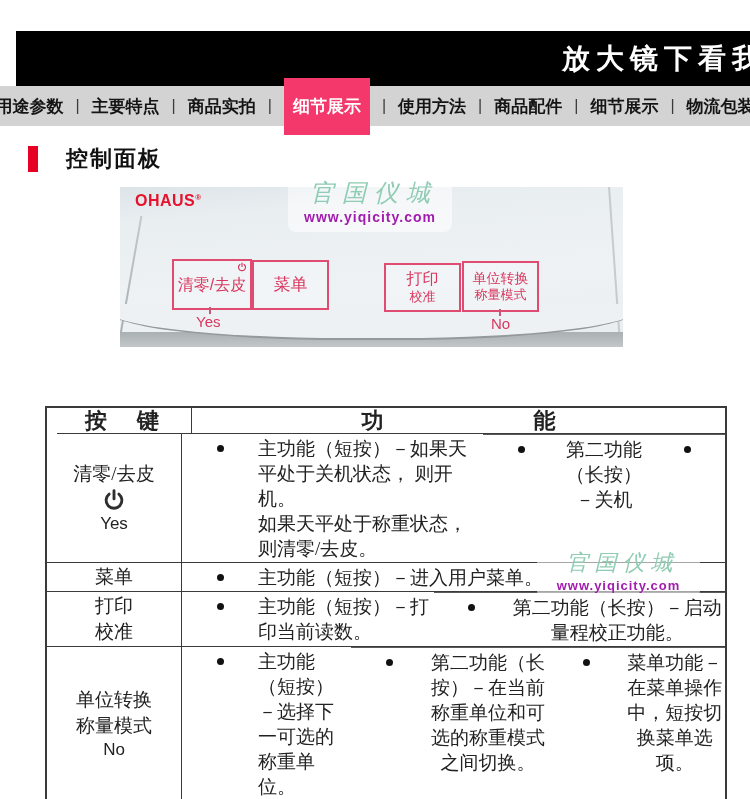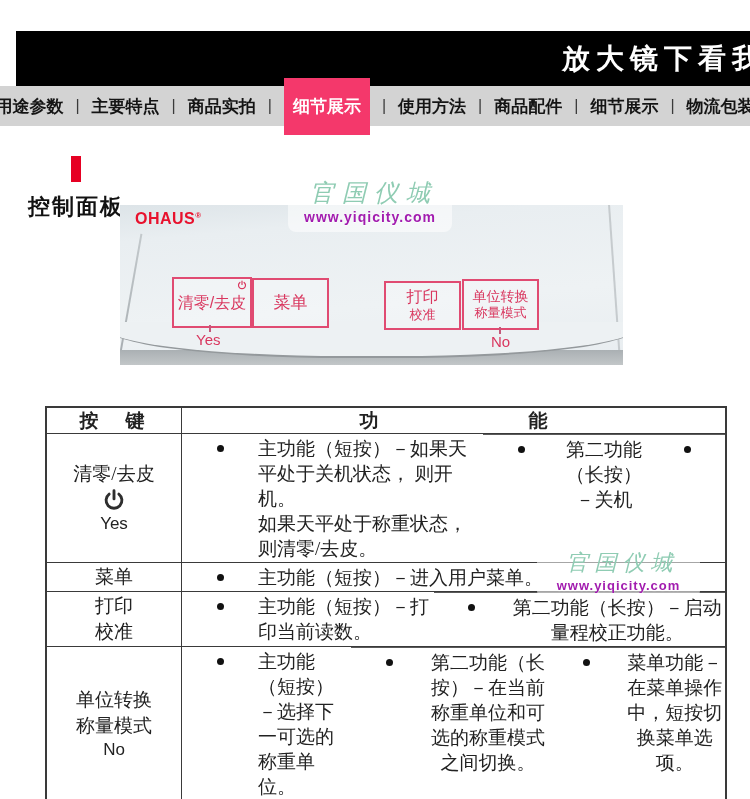--- a/index.html
+++ b/index.html
@@ -12,26 +12,26 @@
   .banner-title{color:#fff;font-size:28px;font-weight:bold;letter-spacing:6px;}
 
   
   .nav{position:absolute;left:0;top:86px;width:750px;height:40px;background:#d3d3d3;
        display:flex;align-items:center;justify-content:center;gap:12px;}
   .nav-item{font-size:17px;font-weight:bold;color:#141414;white-space:nowrap;cursor:pointer;}
   .nav-item.active{background:#f4386b;color:#fff;padding:17px 9px;}
   .nav-sep{color:#3a3a3a;font-size:16px;font-weight:normal;}
 
   
-  .section-head{position:absolute;left:28px;top:156px;display:flex;align-items:center;gap:10px;flex-direction:column;}
+  .section-head{position:absolute;left:28px;top:144px;display:flex;align-items:center;gap:28px;}
   .red-bar{width:10px;height:26px;background:#e60023;}
   .section-title{font-size:22px;font-weight:bold;color:#111;letter-spacing:2px;}
 
   
-  .photo{position:absolute;left:120px;top:205px;width:503px;height:160px;overflow:hidden;
+  .photo{position:absolute;left:120px;top:187px;width:503px;height:160px;overflow:hidden;
          background:linear-gradient(175deg,#dde4e8 0%,#e9eef1 18%,#eef2f4 60%,#e8edf0 100%);}
   .strip{position:absolute;left:0;bottom:0;width:100%;height:15px;
          background:linear-gradient(180deg,#aab0b3,#c2c6c8);}
   .curve{position:absolute;left:-3%;bottom:7px;width:106%;height:34px;background:#edf1f3;
          border-bottom:2px solid #94999c;border-radius:0 0 45% 45% / 0 0 85% 85%;}
   .edgeL{position:absolute;left:10px;top:28px;width:2px;height:120px;
          background:linear-gradient(#c3c9cc,#a8aeb2);transform:rotate(10deg);}
   .edgeR{position:absolute;right:8px;top:-4px;width:2px;height:150px;background:#c6cbce;transform:rotate(-4deg);}
   .ohaus{position:absolute;left:15px;top:5px;color:#e8112d;font-weight:bold;font-size:16px;letter-spacing:.5px;}
   .ohaus sup{font-size:8px;vertical-align:super;}
@@ -57,21 +57,21 @@
   .wm .w1{color:#8fccb3;font-size:24px;letter-spacing:8px;font-style:italic;
           font-family:"DejaVu Serif",cursive;white-space:nowrap;text-indent:8px;}
   .wm .w2{color:#a21caf;font-size:14px;font-weight:bold;letter-spacing:1px;white-space:nowrap;
           text-shadow:0 1px 1px rgba(255,255,255,.85);}
   .wm-table .w1{font-size:22px;letter-spacing:6px;}
   .wm-table .w2{font-size:13px;}
 
   
   .tbl{position:absolute;left:45px;top:406px;width:678px;border:2px solid #3a3a3a;
        font-family:"Liberation Serif",serif;color:#222;}
-  .thead{display:flex;height:25px;border-bottom:1px solid #3a3a3a;font-weight:bold;font-size:19px;}
+  .thead{display:flex;height:25px;border-bottom:1px solid #3a3a3a;font-weight:bold;font-size:22px;margin-left:10px;}
   .th-key{width:134px;border-right:1px solid #3a3a3a;display:flex;align-items:center;justify-content:center;letter-spacing:4px;}
   .th-fn{flex:1;display:flex;align-items:center;justify-content:center;gap:150px;}
   .group{display:flex;}
   .group + .group{border-top:1px solid #3a3a3a;}
   .keycell{width:134px;border-right:1px solid #3a3a3a;display:flex;flex-direction:column;
            align-items:center;justify-content:center;font-size:19px;line-height:26px;text-align:center;}
   .key-suffix{font-family:"Liberation Sans",sans-serif;font-size:17px;line-height:22px;}
   .funcs{flex:1;display:flex;flex-direction:row;}
   .frow{display:flex;padding:2px 0 1px;}
   .frow + .frow{border-top:1px solid #5a5a5a;text-align:center;}

